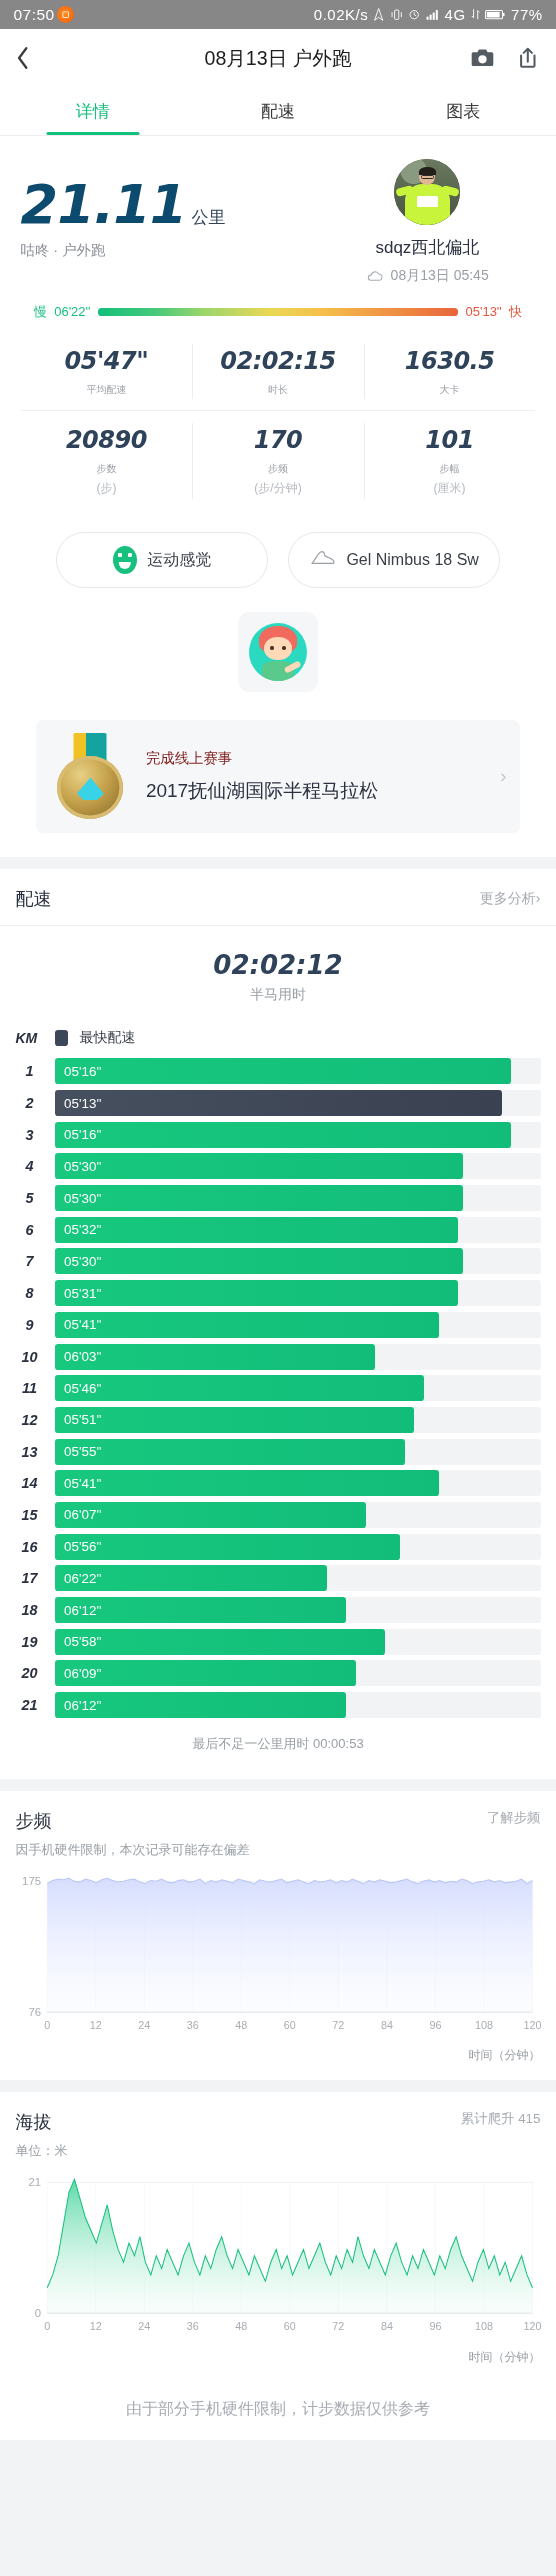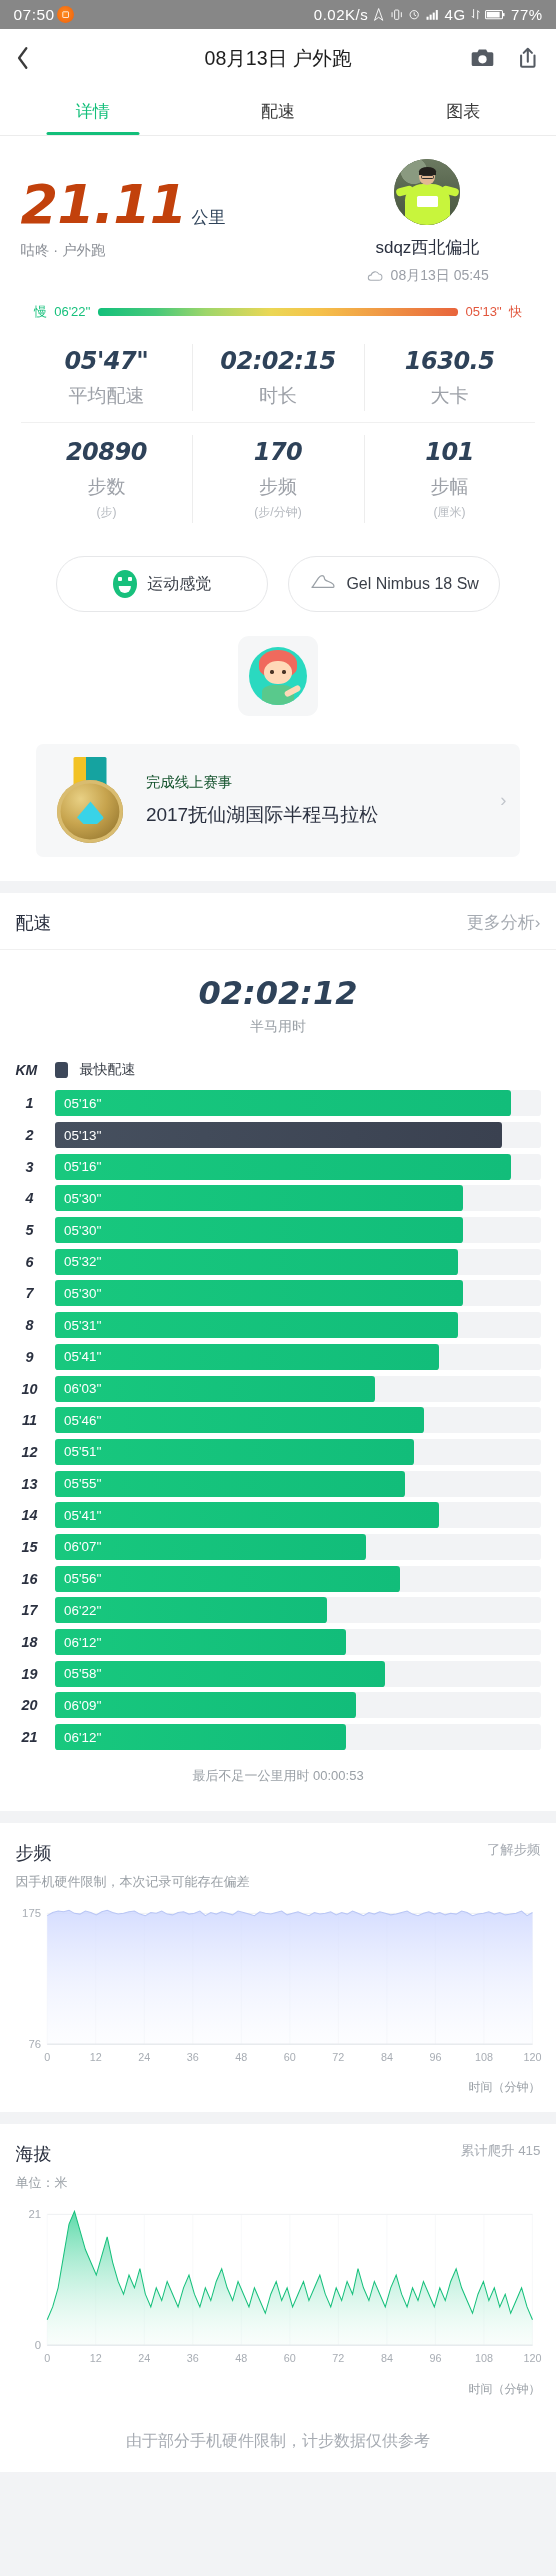--- a/index.html
+++ b/index.html
@@ -73,21 +73,21 @@
   
   .summary {
     background: #ffffff;
     padding: 23px 20.6px 0 20.6px;
     position: relative;
   }
   .sum-top { display: flex; align-items: flex-start; }
   .sum-left { padding-top: 18.5px; }
   .dist-line { display: flex; align-items: baseline; }
   .dist-num {
-    font-size: 54px; font-weight: 700; color: #c2410c;
+    font-size: 54px; font-weight: 700; color: #0c4a6e;
     letter-spacing: -1px; line-height: 1;
     font-style: italic;
     font-family: "DejaVu Sans", sans-serif;
   }
   .dist-unit { font-size: 17px; color: #2e4259; margin-left: 5.2px; }
   .dist-sub { margin-top: 9.3px; font-size: 14.4px; color: #8b8f96; }
 
   .sum-right { margin-left: auto; text-align: center; width: 216px; }
   .avatar {
     width: 66px; height: 66px; border-radius: 50%;
@@ -143,21 +143,21 @@
   }
   .stcell + .stcell::before {
     content: ""; position: absolute; left: 0; top: 11.3px; bottom: 11.3px;
     width: 0.5px; background: #ededed;
   }
   .stval {
     font-size: 24px; font-weight: 700; font-style: italic;
     color: #2e4259; font-family: "DejaVu Sans", sans-serif;
     letter-spacing: -0.5px;
   }
-  .stlab { margin-top: 8.2px; font-size: 19px; color: #9da1a8; }
+  .stlab { margin-top: 8.2px; font-size: 10px; color: #9da1a8; }
   .stsub { margin-top: 4.1px; font-size: 12px; color: #b5b9bf; }
   .strow.second { border-top: 0.5px solid #f0f0f0; }
 
   
   .chips {
     background: #ffffff;
     display: flex; gap: 20px; justify-content: center;
     padding: 16.5px 0 24px 0;
   }
   .chip {
@@ -216,37 +216,37 @@
     width: 66px; height: 63px; border-radius: 50%;
     background: radial-gradient(circle at 36% 30%, #e8d084 0%, #c7a44e 42%, #9b7c33 78%, #7d6226 100%);
     box-shadow: inset 0 0 0 3.6px #d9bc70;
   }
   .medal-lake {
     position: absolute; left: 50%; transform: translateX(-50%); top: 44px;
     width: 27px; height: 23px; background: #39d3e8;
     clip-path: polygon(50% 0, 100% 72%, 72% 100%, 26% 100%, 0 70%);
   }
   .banner-txt { flex: 1; }
-  .banner-sub { font-size: 14.4px; color: #14532d; }
+  .banner-sub { font-size: 14.4px; color: #7f1d1d; }
   .banner-title { margin-top: 9.3px; font-size: 19px; color: #2b3140; }
   .chev-r { color: #c2c6cc; font-size: 18.5px; }
 
   
   .card { background: #ffffff; margin-top: 12.4px; }
   .card-head {
     display: flex; align-items: center;
     padding: 17.5px 15.5px 14.4px 15.5px;
     border-bottom: 0.5px solid #f0f0f0;
   }
   .card-title { font-size: 18px; color: #2b3140; }
-  .card-more { margin-left: auto; font-size: 17px; color: #a6abb2; }
+  .card-more { margin-left: auto; font-size: 14px; color: #a6abb2; }
 
   .bigtime { text-align: center; padding: 24px 0 5.2px 0; }
   .bigtime .v {
-    font-size: 32px; font-weight: 700; font-style: italic;
+    font-size: 26px; font-weight: 700; font-style: italic;
     color: #2e4259; font-family: "DejaVu Sans", sans-serif;
   }
   .bigtime .l { margin-top: 6.2px; font-size: 14px; color: #9aa0a6; }
 
   
   .splits { padding: 12.4px 15.5px 8.2px 15.5px; }
   .splits-head { display: flex; align-items: center; gap: 11.3px; padding: 7.2px 0 11.3px 0; }
   .km-lab { width: 28px; font-size: 14px; font-weight: 700; font-style: italic; color: #2b3140; }
   .legend-sw { width: 13.4px; height: 15.5px; border-radius: 3.1px; background: #3c4759; }
   .legend-tx { font-size: 14px; color: #3a3f48; }

